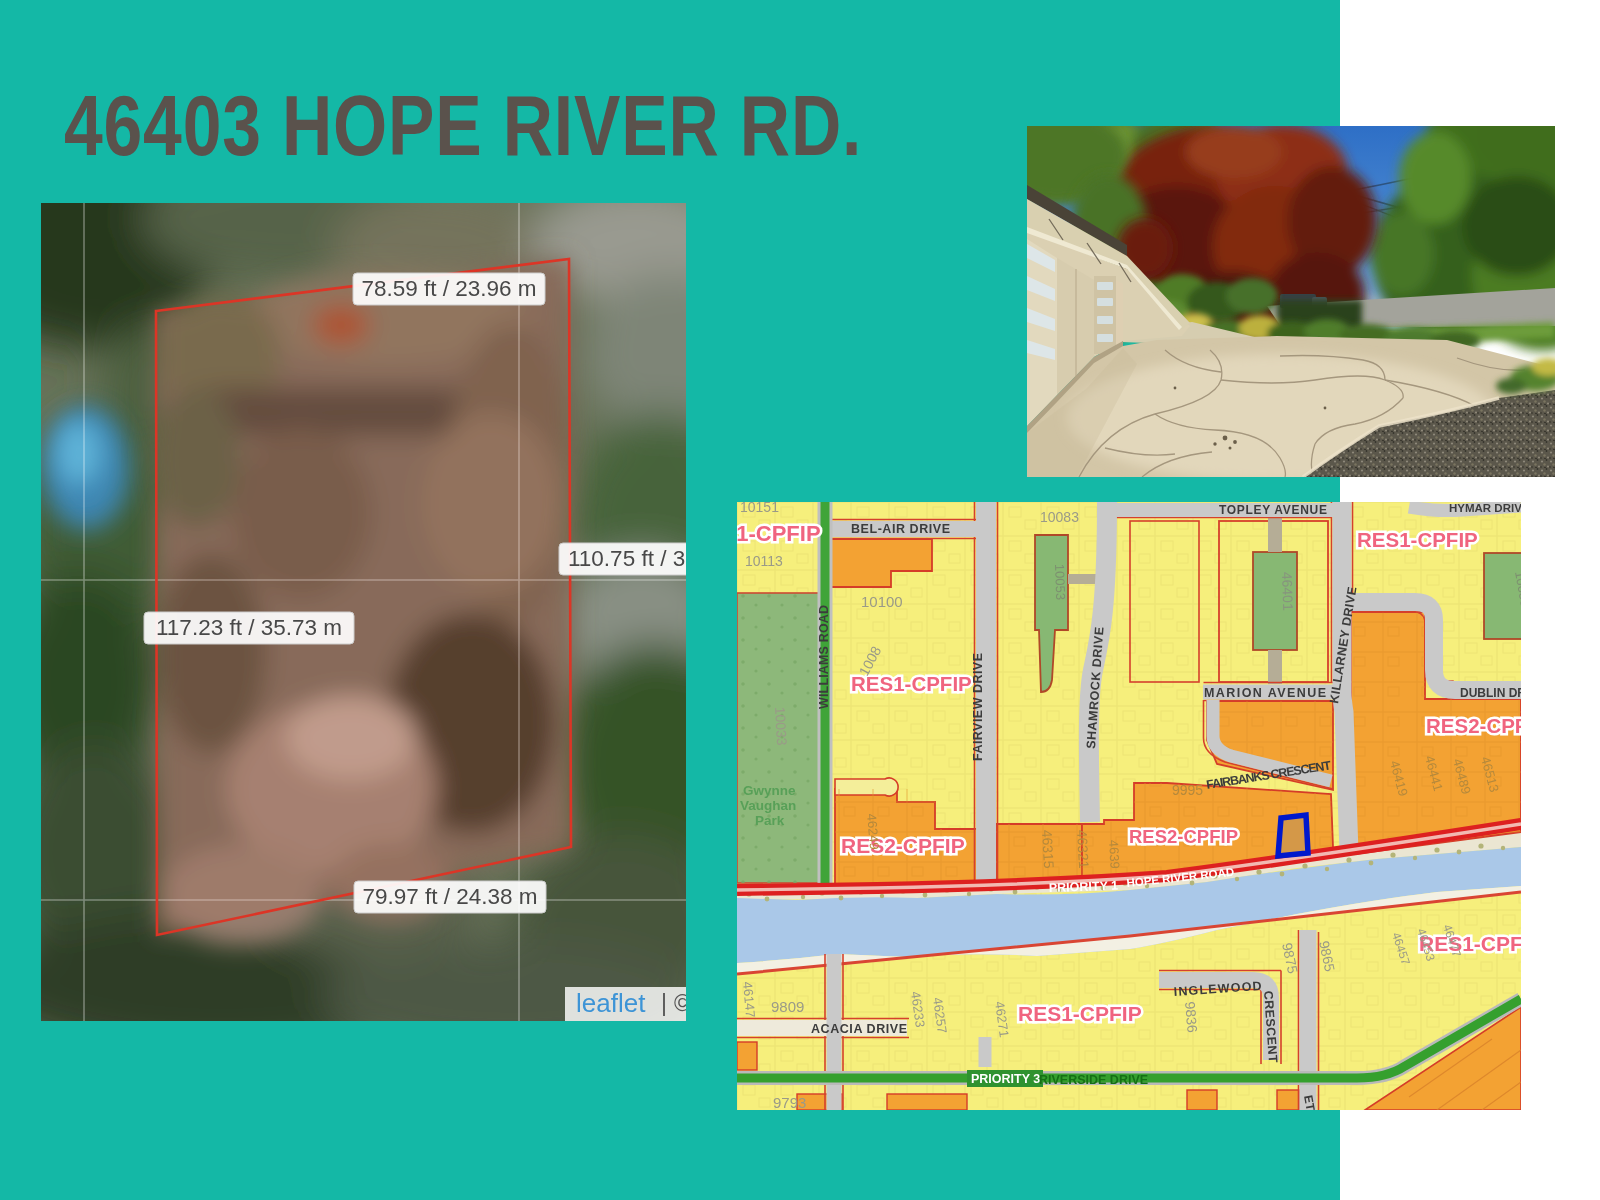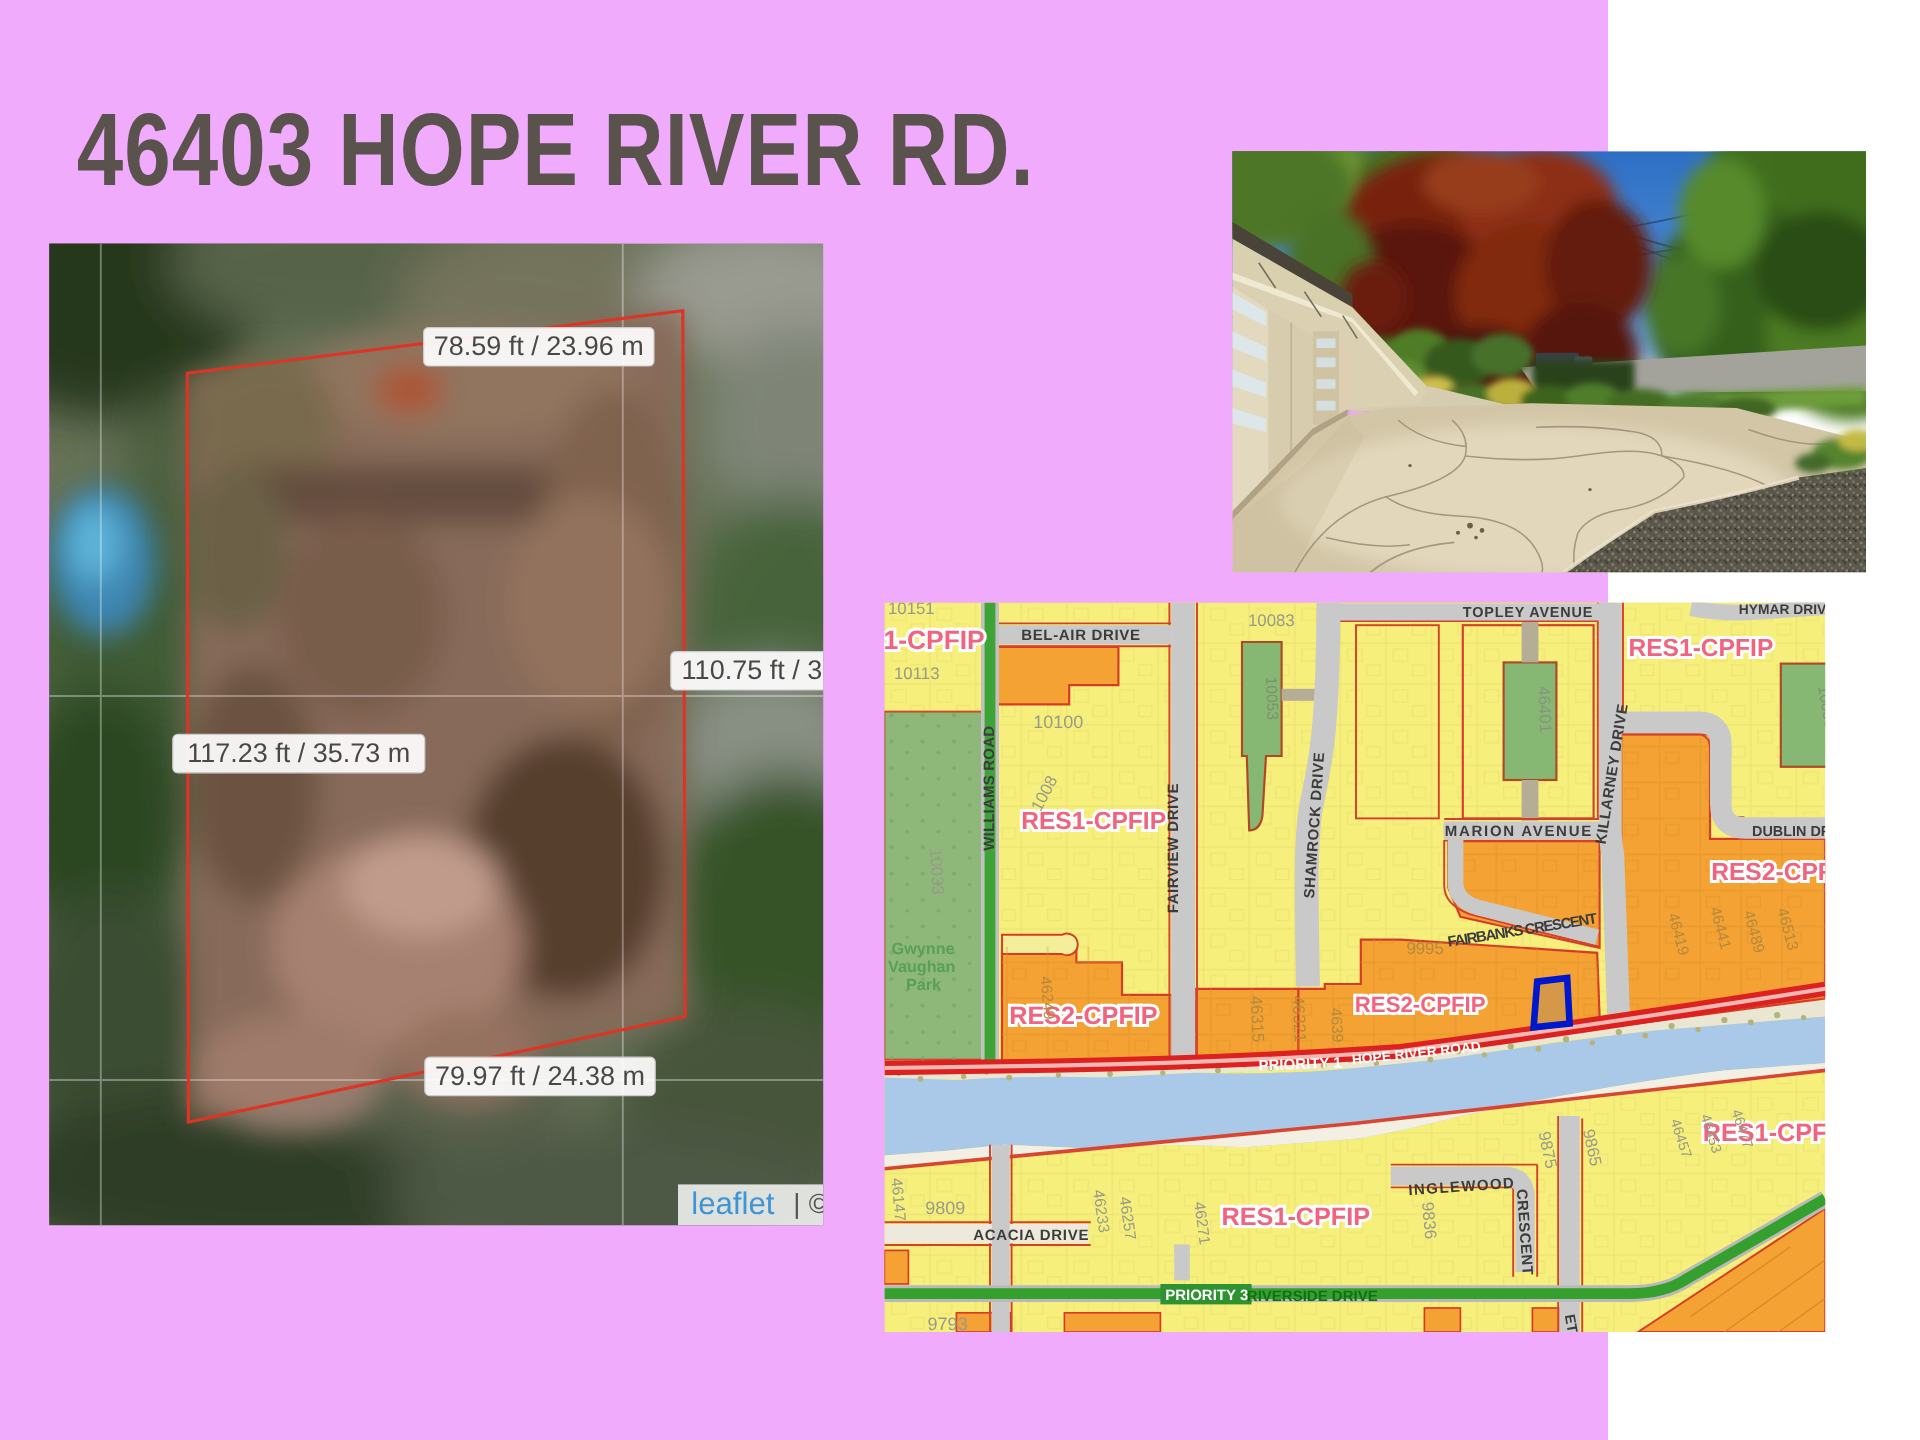--- a/index.html
+++ b/index.html
@@ -1,17 +1,17 @@
 <!DOCTYPE html>
 <html><head>
 <meta charset="utf-8">
 <style>
 html,body{margin:0;padding:0;background:#ffffff;width:1600px;height:1200px;overflow:hidden;}
 *{font-family:"Liberation Sans",sans-serif;}
-#page{position:relative;width:1340px;height:1200px;background:#f0abfc;}
+#page{position:relative;width:1340px;height:1200px;background:#14b8a6;}
 #title{position:absolute;left:64px;top:76px;font-size:86px;font-weight:bold;color:#5a524c;letter-spacing:1px;white-space:nowrap;transform:scaleX(0.81);transform-origin:left top;}
 .abs{position:absolute;}
 </style>
 </head>
 <body>
 <div id="page">
 
 <div id="title">46403 HOPE RIVER RD.</div>
 
 <svg id="sat" class="abs" style="left:41px;top:203px;" width="645" height="818" viewBox="0 0 645 818">

